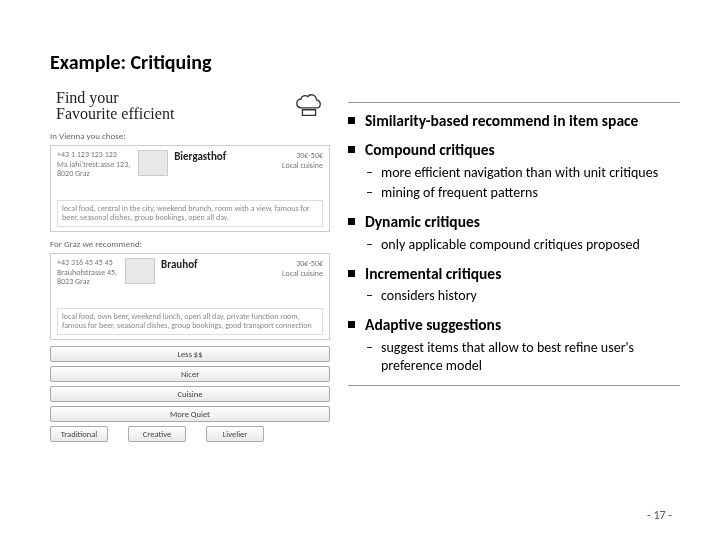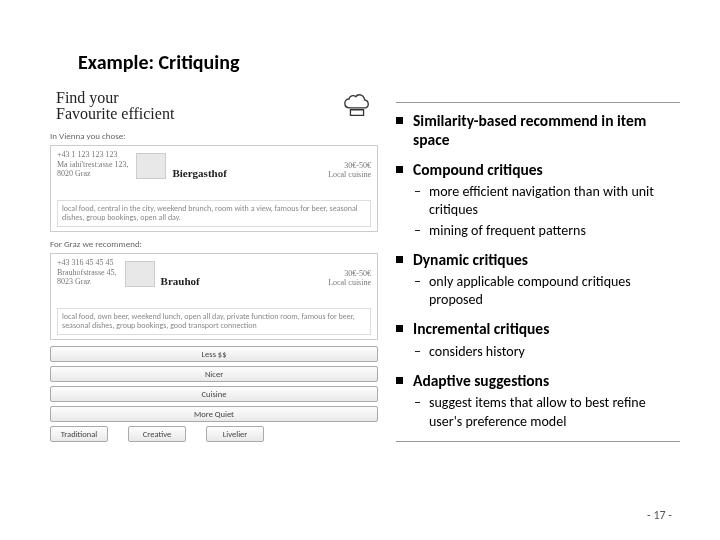--- a/index.html
+++ b/index.html
@@ -5,43 +5,43 @@
   * { box-sizing: border-box; margin: 0; padding: 0; }
   body {
     width: 720px; height: 540px;
     background: #fff;
     font-family: Calibri, "Segoe UI", Arial, sans-serif;
     color: #000;
     position: relative;
     overflow: hidden;
   }
   .slide { padding: 50px 40px 30px 50px; }
-  .title { font-size: 20px; font-weight: bold; margin-bottom: 14px; margin-left: 28px; }
+  .title { font-size: 20px; font-weight: bold; margin-bottom: 14px; }
   .columns { display: flex; gap: 18px; }
-  .left { width: 328px; flex-shrink: 0; }
+  .left { width: 280px; flex-shrink: 0; }
   .right { flex: 1; padding-top: 14px; }
   hr.rule { border: none; border-top: 1px solid #999; margin-bottom: 8px; }
   .bullets { list-style: none; }
   .bullets > li { margin-bottom: 10px; }
   .bhead { display: flex; align-items: flex-start; font-weight: bold; font-size: 15.5px; line-height: 1.25; }
   .bhead .sq { width: 7px; height: 7px; background: #000; margin-top: 6px; margin-right: 10px; flex-shrink: 0; }
   .sublist { list-style: none; margin-top: 4px; }
   .sublist li { display: flex; align-items: flex-start; font-size: 14px; line-height: 1.3; margin-bottom: 2px; }
   .sublist .dash { margin: 0 8px 0 18px; flex-shrink: 0; }
   .pagenum { position: absolute; bottom: 18px; right: 48px; font-size: 12px; color: #555; }
 
   
   .mock { font-size: 9px; color: #555; }
   .mock .header { display: flex; align-items: center; justify-content: space-between; padding: 2px 6px 6px; }
   .mock .header .slogan { font-family: "Brush Script MT", cursive; font-size: 16px; color: #222; line-height: 1; }
   .mock .chef { width: 30px; height: 30px; position: relative; }
   .mock .chef svg { width: 30px; height: 30px; }
   .mock .city { font-size: 9px; color: #666; margin: 2px 0 4px; }
   .card { border: 1px solid #ccc; margin-bottom: 6px; padding: 4px 6px; }
-  .cardtop { display: flex; align-items: flex-end; font-family: Liberation Serif, serif; }
+  .cardtop { display: flex; align-items: flex-start; }
   .thumb { width: 30px; height: 26px; background: #e8e8e8; border: 1px solid #ccc; margin-right: 6px; flex-shrink:0; }
   .rname { font-weight: bold; font-size: 11px; color: #222; }
   .phone, .addr { font-size: 8px; color: #777; line-height: 1.2; }
   .meta { margin-left: auto; text-align: right; font-size: 8px; color: #777; white-space: nowrap; }
   .desc { border: 1px solid #ddd; margin-top: 21px; padding: 3px 4px; font-size: 8px; color: #888; line-height: 1.2; }
   .btnrow { display: flex; gap: 4px; margin-top: 2px; flex-direction: column; }
   .btnrow2 { display: flex; gap: 20px; margin-top: 4px; }
   .btn {
     border: 1px solid #aaa; border-radius: 2px;
     background: linear-gradient(#fdfdfd,#e9e9e9);

